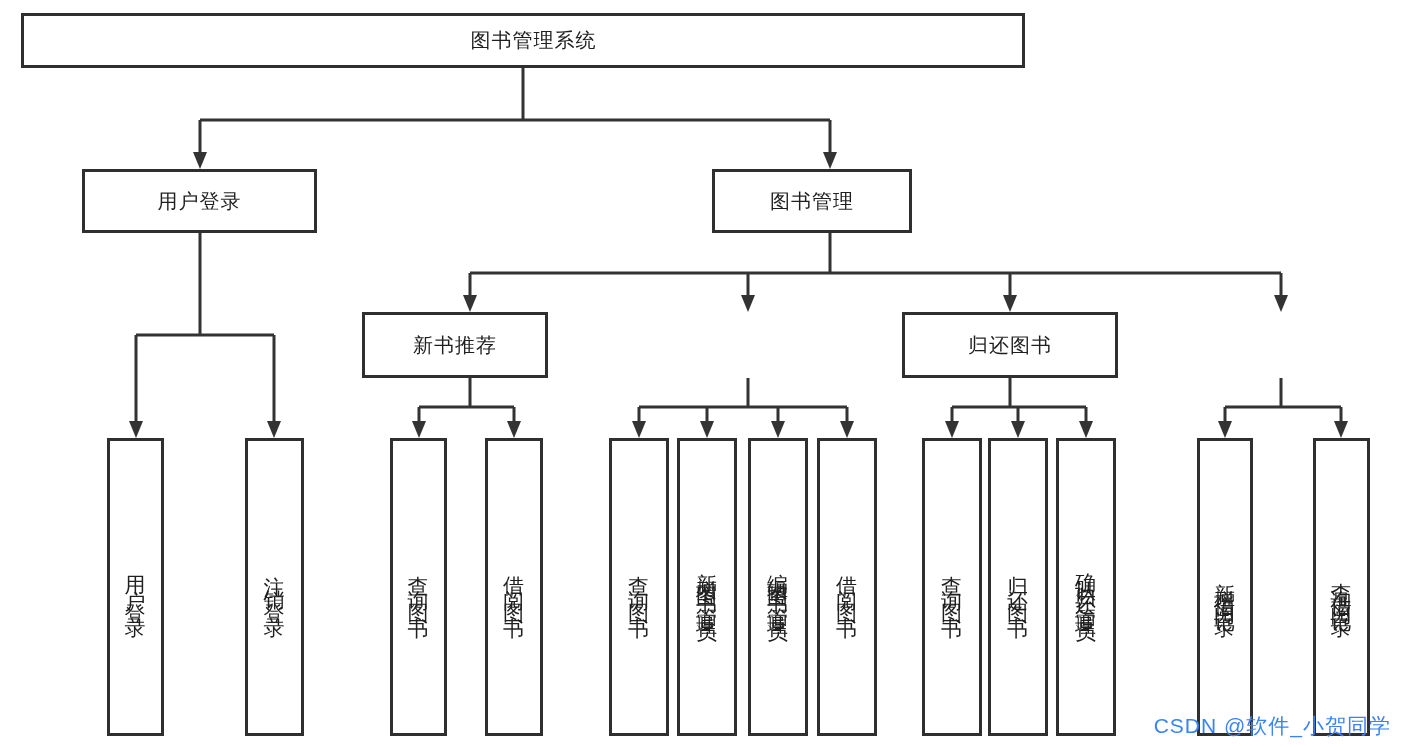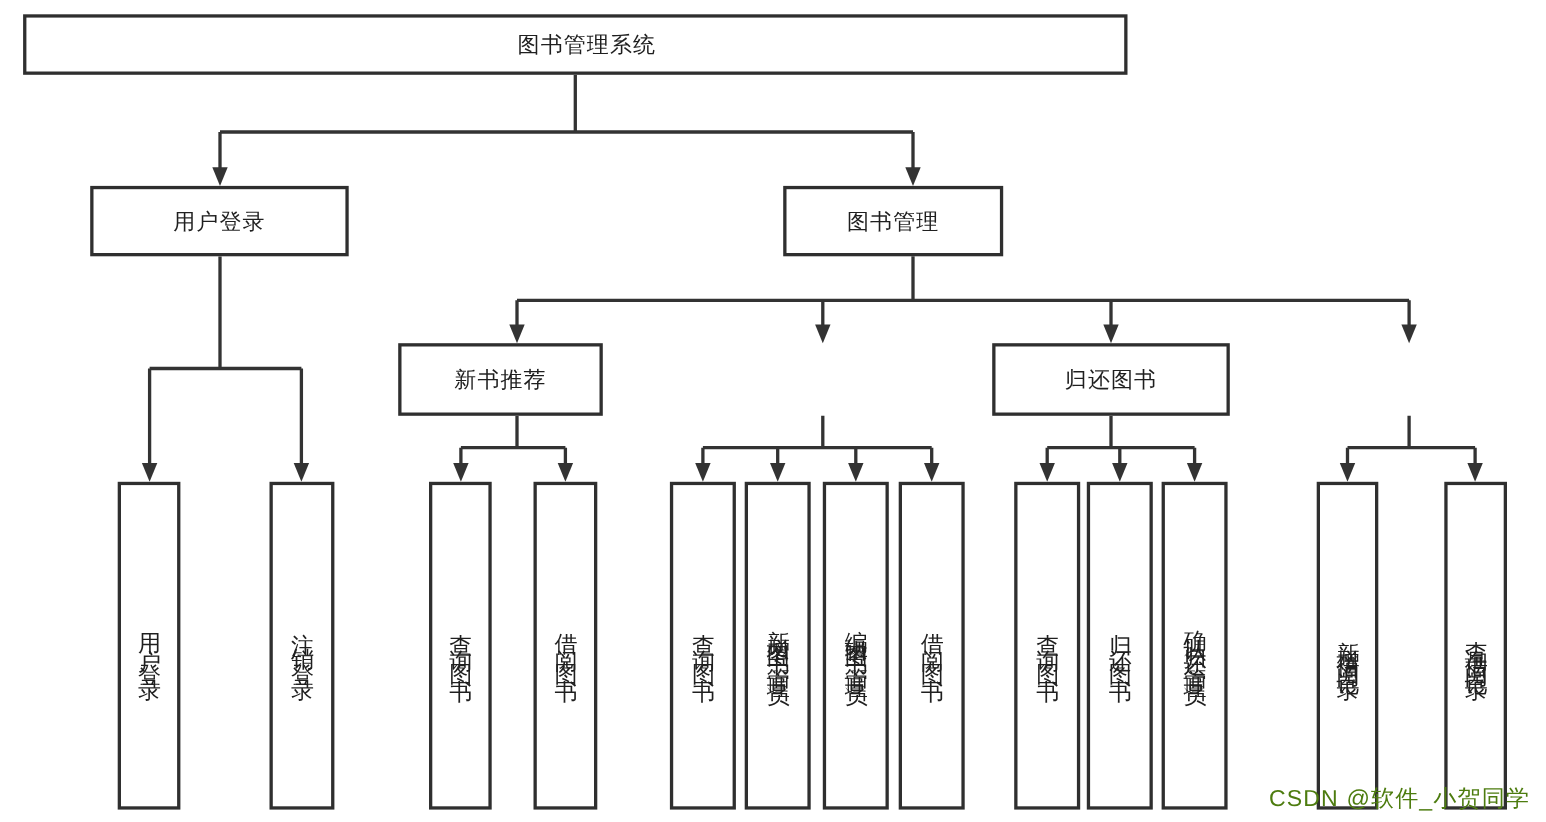--- a/index.html
+++ b/index.html
@@ -52,21 +52,21 @@
     line-height: 1;
   }
   .vbox.long span {
     letter-spacing: 7px;
   }
   .watermark {
     position: absolute;
     top: 712px;
     right: 14px;
     font-size: 21px;
-    color: #4d7c0f;
+    color: #3b82f6;
     letter-spacing: 1px;
     white-space: nowrap;
     margin-left: 28px;
   }
 </style>
 </head>
 <body>
 
 <div class="canvas">
 

